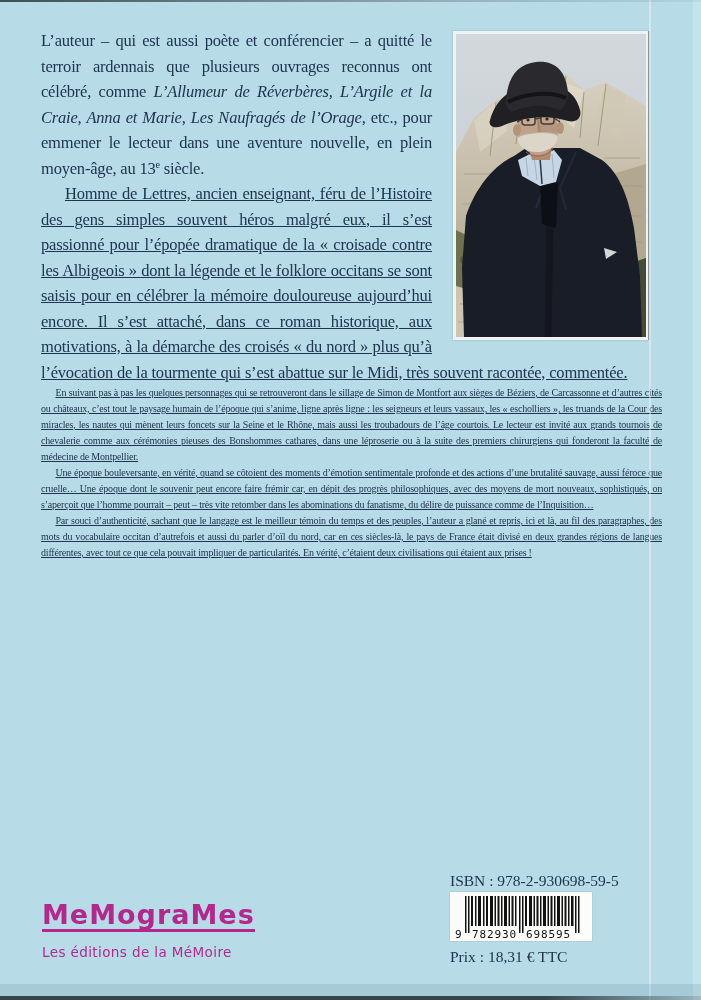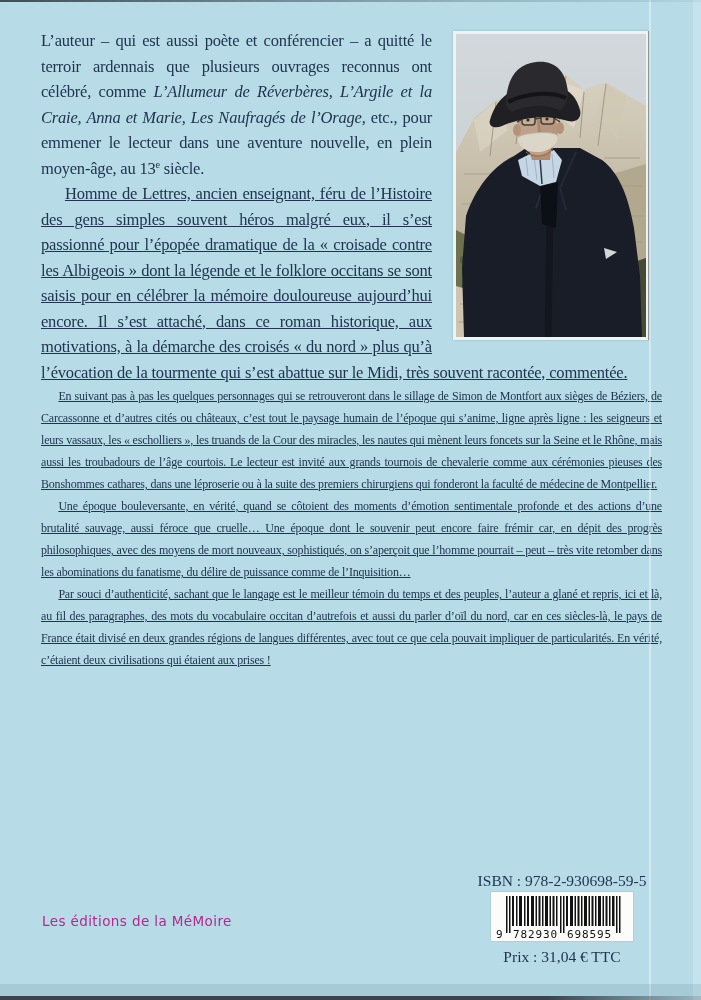--- a/index.html
+++ b/index.html
@@ -25,21 +25,21 @@
 
   
   .text-block{
     position:absolute;top:0;left:0;right:0;
     padding:28px 39px 0 41px;
     text-align:justify;
     letter-spacing:-0.2px;
   }
   .text-block p{margin:0;}
   .lead{font-size:16.5px;line-height:25.5px;}
-  .small{font-size:12px;line-height:22px;}
+  .small{font-size:10px;line-height:16px;}
   .indent{text-indent:1.45em;text-decoration:underline;}
   sup{font-size:.62em;vertical-align:super;line-height:0;}
 
   
   .photo-frame{
     float:right;
     width:196px;height:309px;
     margin:3px 13px 10px 21px;
     padding:3px;box-sizing:border-box;
     background:#eef3f2;
@@ -52,21 +52,21 @@
   .publisher{position:absolute;left:42px;top:901px;z-index:6;
     font-family:"DejaVu Sans", sans-serif;color:#b4278b;}
   .logo-text{
     font-size:27px;font-weight:bold;letter-spacing:1px;
     border-bottom:3px solid #b4278b;padding-bottom:1px;
     display:inline-block;line-height:1;
   }
   .logo-tagline{font-size:13.5px;font-weight:normal;letter-spacing:.4px;margin-top:12px;}
 
   
-  .isbn-block{position:absolute;left:450px;top:872px;width:224px;text-align:center;z-index:6;}
+  .isbn-block{position:absolute;left:450px;top:872px;width:224px;z-index:6;}
   .isbn-label{font-size:15.5px;color:#21344f;}
   .barcode-box{display:inline-block;background:#fcfdfb;padding:4px 5px 1px 5px;margin-top:2px;
     box-shadow:0 0 1px rgba(60,70,75,.5);}
   .barcode-box svg{display:block;}
   .price{font-size:15.5px;color:#21344f;margin-top:3px;}
   .bar{fill:#131313;}
   .bc-digit{font-family:"DejaVu Sans Mono", monospace;font-size:11px;fill:#111;}
 </style>
 </head>
 <body>
@@ -144,20 +144,21 @@
     <p class="small indent">En suivant pas à pas les quelques personnages qui se retrouveront dans le sillage de Simon de Montfort aux sièges de Béziers, de Carcassonne et d’autres cités ou châteaux, c’est tout le paysage humain de l’époque qui s’anime, ligne après ligne : les seigneurs et leurs vassaux, les « escholliers », les truands de la Cour des miracles, les nautes qui mènent leurs foncets sur la Seine et le Rhône, mais aussi les troubadours de l’âge courtois. Le lecteur est invité aux grands tournois de chevalerie comme aux cérémonies pieuses des Bonshommes cathares, dans une léproserie ou à la suite des premiers chirurgiens qui fonderont la faculté de médecine de Montpellier.</p>
 
     <p class="small indent">Une époque bouleversante, en vérité, quand se côtoient des moments d’émotion sentimentale profonde et des actions d’une brutalité sauvage, aussi féroce que cruelle… Une époque dont le souvenir peut encore faire frémir car, en dépit des progrès philosophiques, avec des moyens de mort nouveaux, sophistiqués, on s’aperçoit que l’homme pourrait – peut – très vite retomber dans les abominations du fanatisme, du délire de puissance comme de l’Inquisition…</p>
 
     <p class="small indent">Par souci d’authenticité, sachant que le langage est le meilleur témoin du temps et des peuples, l’auteur a glané et repris, ici et là, au fil des paragraphes, des mots du vocabulaire occitan d’autrefois et aussi du parler d’oïl du nord, car en ces siècles-là, le pays de France était divisé en deux grandes régions de langues différentes, avec tout ce que cela pouvait impliquer de particularités. En vérité, c’étaient deux civilisations qui étaient aux prises !</p>
 
 
   </div>
 
   <div class="publisher">
+    <div class="logo-text">MeMograMes</div>
     <div class="logo-tagline">Les éditions de la MéMoire</div>
   </div>
 
   <div class="isbn-block">
     <div class="isbn-label">ISBN : 978-2-930698-59-5</div>
     <div class="barcode-box">
       <svg width="132" height="44" viewBox="0 0 132 44">
         <rect class="bar" x="10" y="0" width="1.5" height="37"></rect>
         <rect class="bar" x="13" y="0" width="1.5" height="37"></rect>
         <rect class="bar" x="16" y="0" width="2" height="30"></rect>
@@ -189,19 +190,19 @@
         <rect class="bar" x="109.5" y="0" width="2" height="30"></rect>
         <rect class="bar" x="113" y="0" width="1.5" height="30"></rect>
         <rect class="bar" x="116" y="0" width="2.5" height="30"></rect>
         <rect class="bar" x="120" y="0" width="1.5" height="37"></rect>
         <rect class="bar" x="123" y="0" width="1.5" height="37"></rect>
         <text class="bc-digit" x="0" y="42">9</text>
         <text class="bc-digit" x="17" y="42" textLength="44">782930</text>
         <text class="bc-digit" x="71" y="42" textLength="44">698595</text>
       </svg>
     </div>
-    <div class="price">Prix : 31,04 € TTC</div>
+    <div class="price">Prix : 18,31 € TTC</div>
   </div>
 
   <div class="edge-bottom-strip"></div>
   <div class="edge-bottom-line"></div>
 
 </div>
 
 </body></html>

